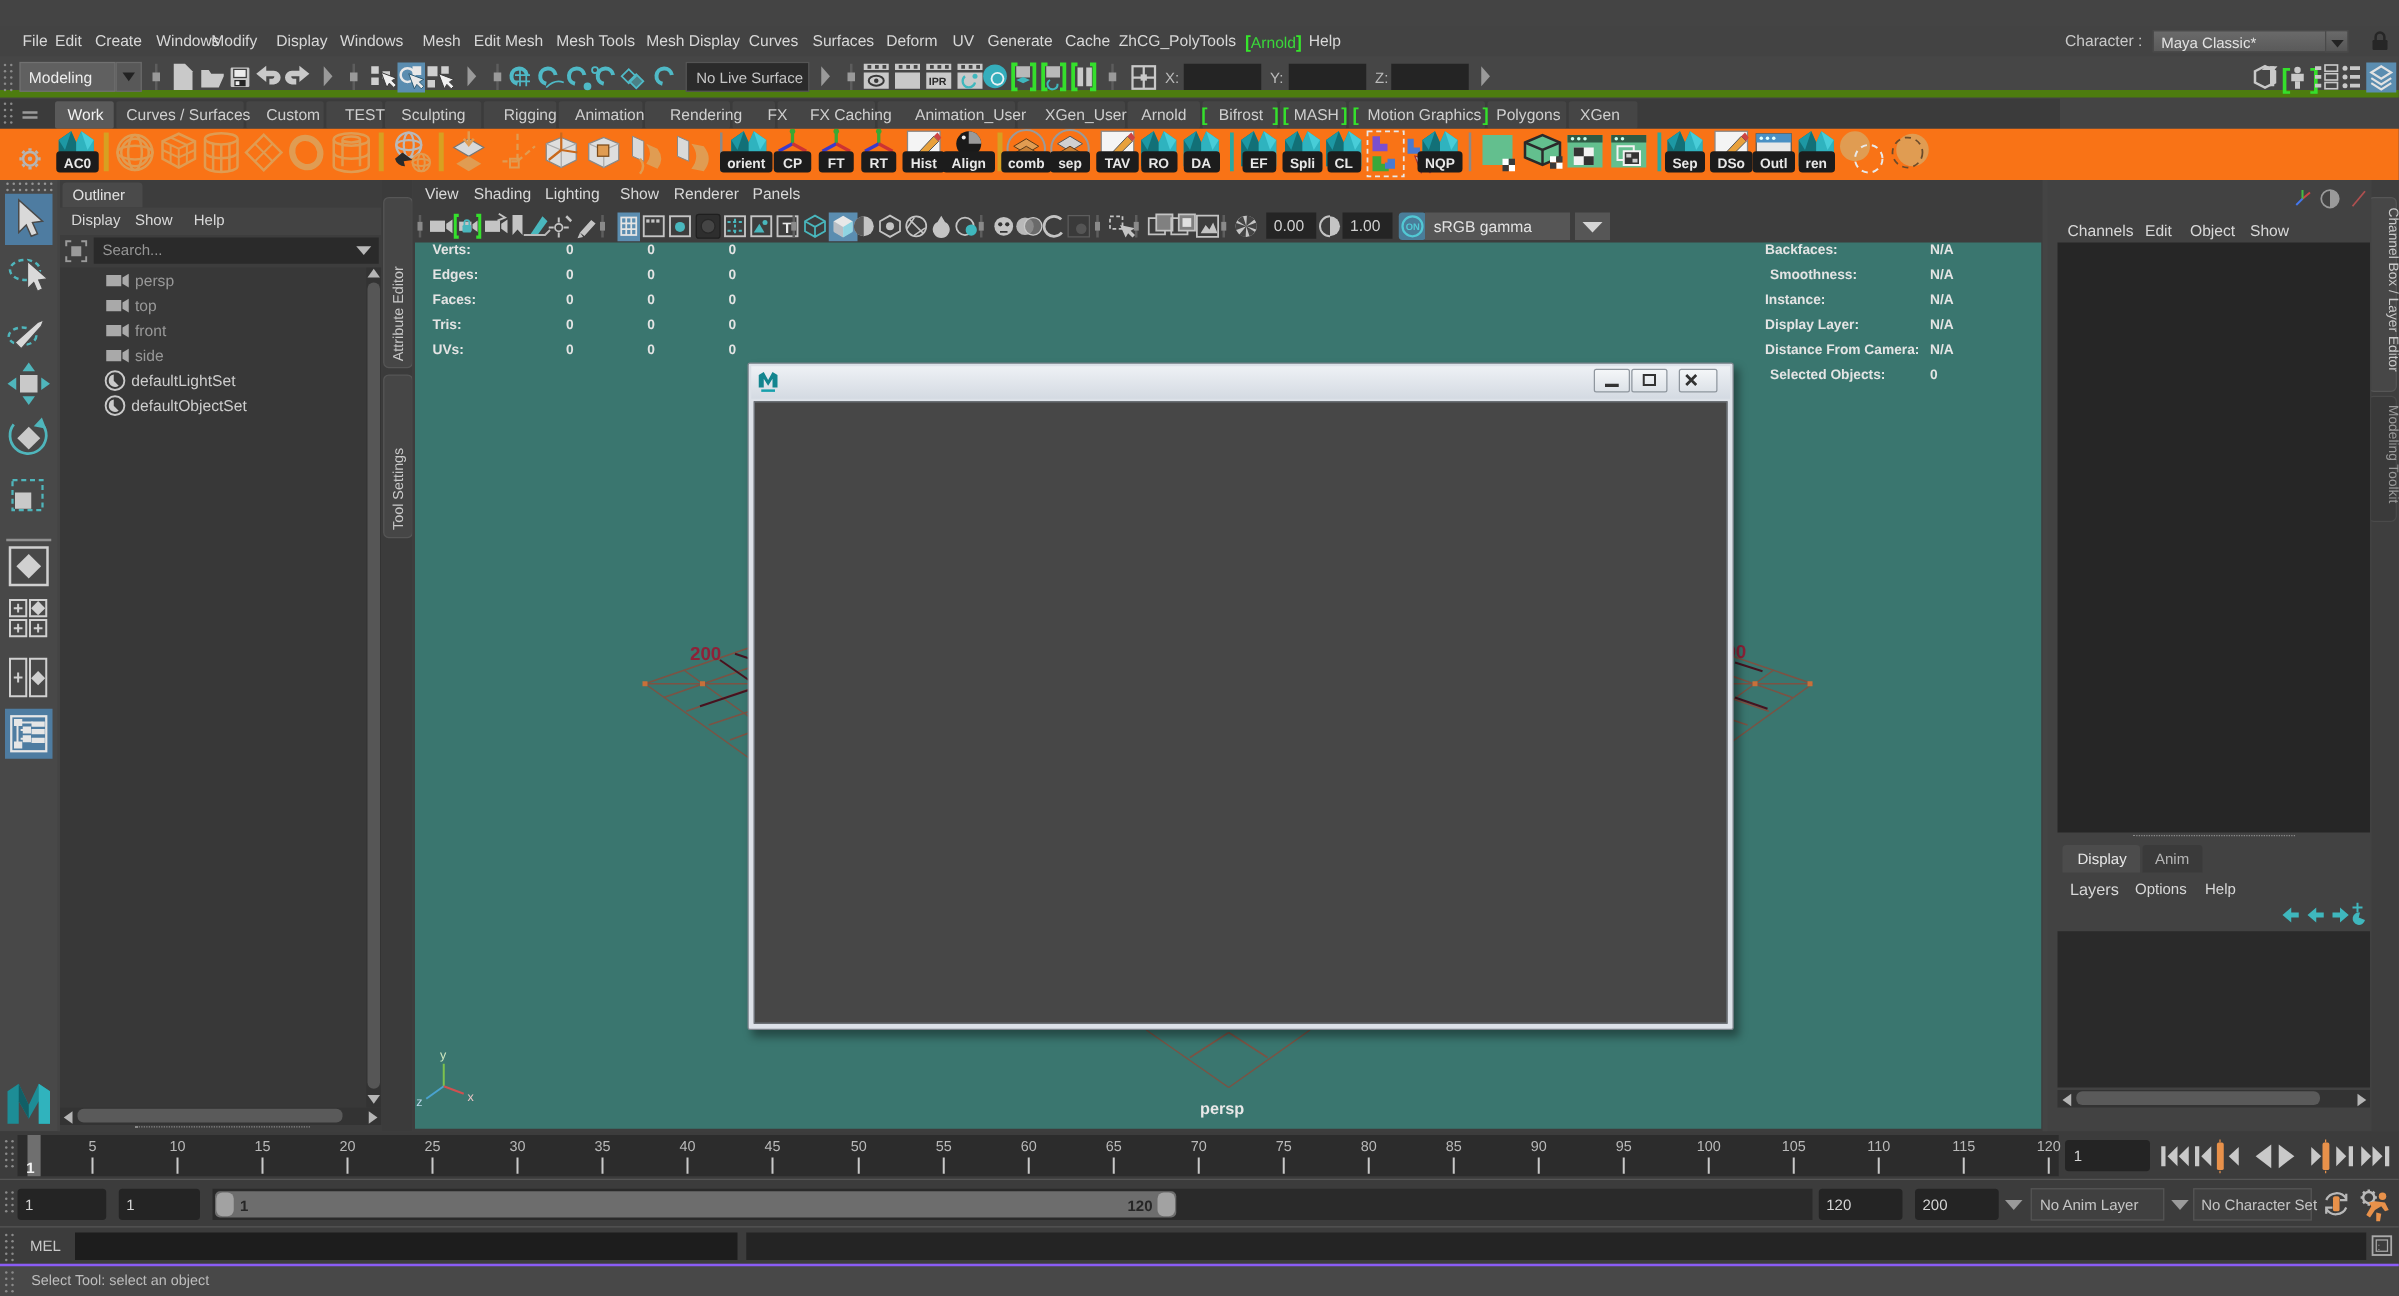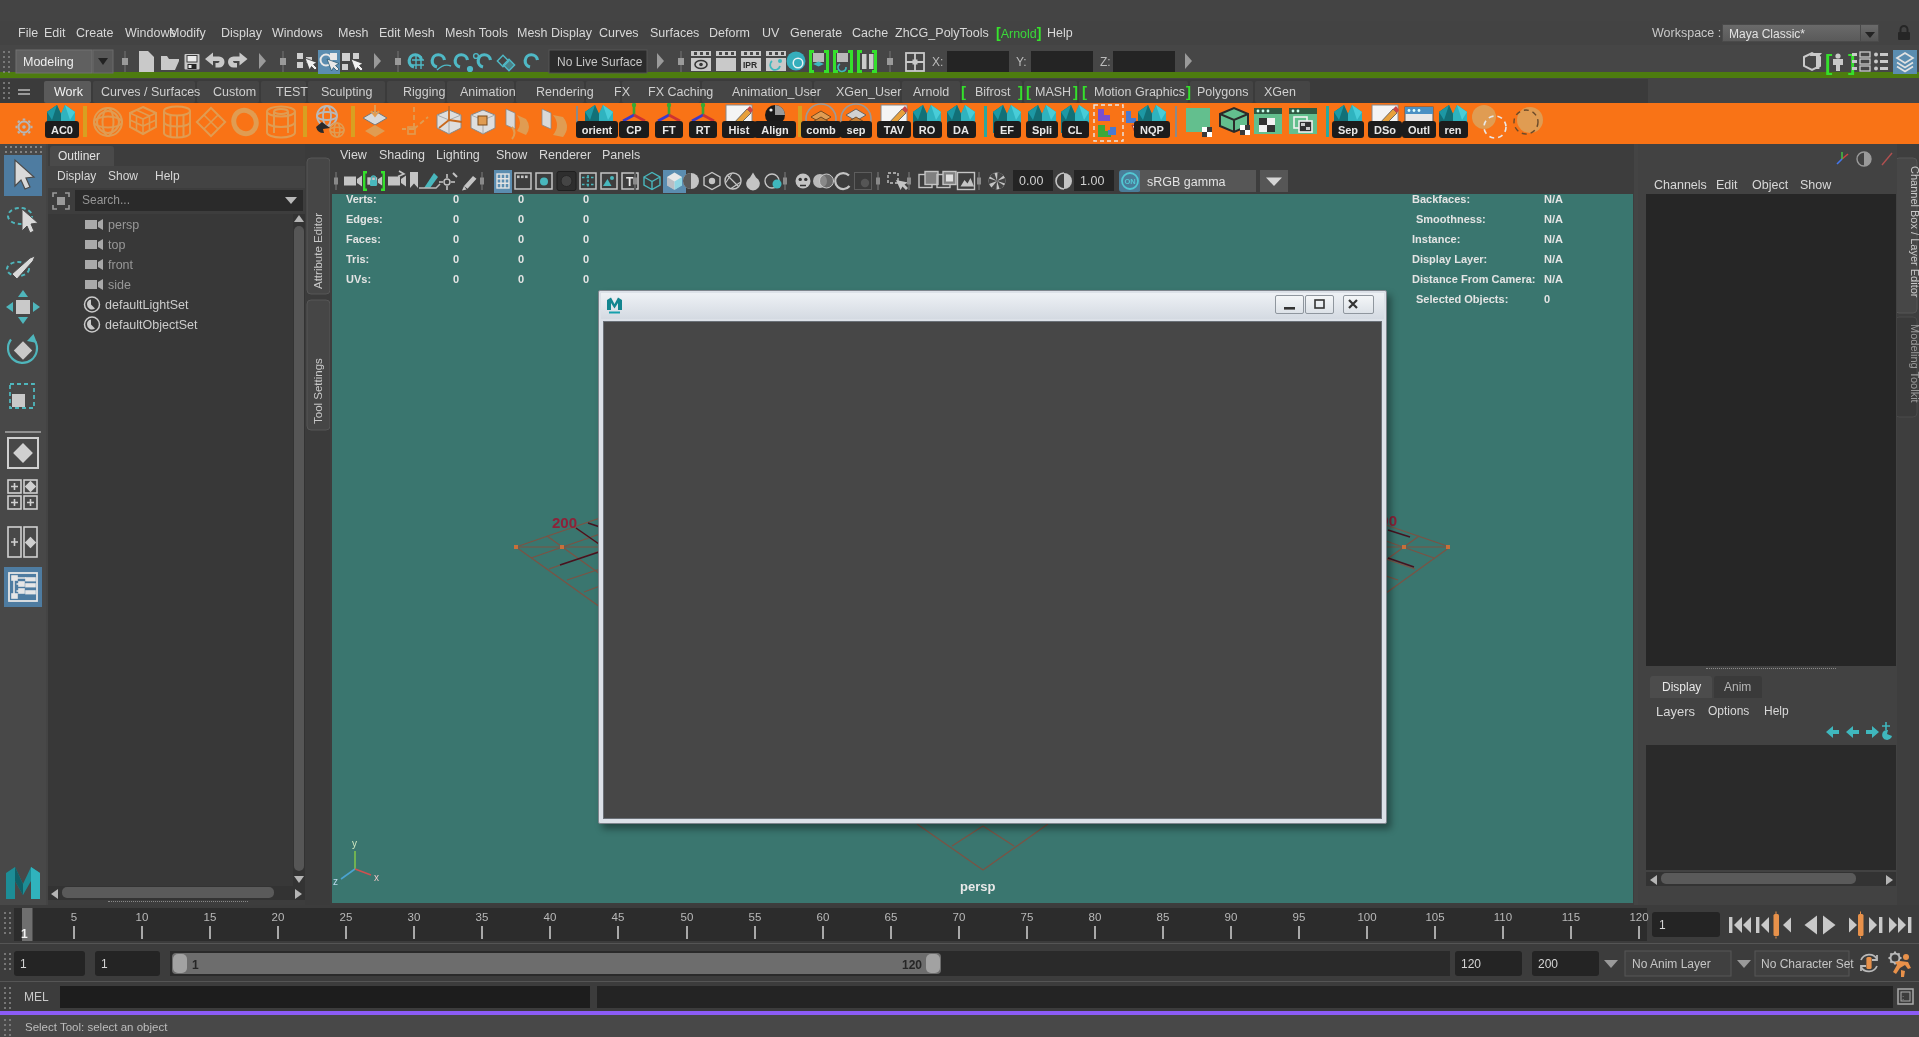--- a/index.html
+++ b/index.html
@@ -25,21 +25,21 @@
   <div class="menu abs" style="left:517px;top:5px">Mesh Display</div>
   <div class="menu abs" style="left:599px;top:5px">Curves</div>
   <div class="menu abs" style="left:650px;top:5px">Surfaces</div>
   <div class="menu abs" style="left:709px;top:5px">Deform</div>
   <div class="menu abs" style="left:762px;top:5px">UV</div>
   <div class="menu abs" style="left:790px;top:5px">Generate</div>
   <div class="menu abs" style="left:852px;top:5px">Cache</div>
   <div class="menu abs" style="left:895px;top:5px">ZhCG_PolyTools</div>
   <div class="menu abs" style="left:996px;top:4px;color:#36e52c;font-size:14px;font-weight:bold">[<span style="color:#3ad83a;font-size:12.5px;font-weight:normal">Arnold</span>]</div>
   <div class="menu abs" style="left:1047px;top:5px">Help</div>
-  <div class="menu abs" style="left:1652px;top:5px;color:#c9c9c9">Workspace :</div>
+  <div class="menu abs" style="left:1652px;top:5px;color:#c9c9c9">Character :</div>
   <div class="abs" style="left:1722px;top:3px;width:156px;height:18px;background:linear-gradient(#6a6a6a,#5a5a5a);border:1px solid #4a4a4a;color:#e2e2e2;font-size:12px;padding:2px 0 0 6px">Maya Classic*</div>
   <div class="abs" style="left:1860px;top:3px;width:19px;height:18px;background:linear-gradient(#6a6a6a,#555);border:1px solid #4a4a4a">
     <div class="abs" style="left:4px;top:7px;border-left:5px solid transparent;border-right:5px solid transparent;border-top:6px solid #232323"></div>
   </div>
   <svg class="abs" style="left:1895px;top:3px" width="18" height="18" viewBox="0 0 18 18">
     <rect x="3" y="8" width="12" height="8" rx="1" fill="#262626"></rect>
     <path d="M5.5 8 V5.5 a3.5 3.5 0 0 1 7 0 V8" fill="none" stroke="#262626" stroke-width="2"></path>
   </svg>
 </div>
 
@@ -1178,21 +1178,21 @@
   <div class="abs" style="left:24px;top:8px;font-size:12px;color:#c9c9c9">MEL</div>
   <div class="abs" style="left:60px;top:4px;width:530px;height:22px;background:#1d1d1d"></div>
   <div class="abs" style="left:597px;top:4px;width:1296px;height:22px;background:#242424"></div>
   <svg class="abs" style="left:1897px;top:6px" width="17" height="17" viewBox="0 0 17 17">
         <rect x="1" y="1" width="15" height="15" fill="none" stroke="#aaa" stroke-width="1.5"></rect>
         <rect x="4" y="4" width="9" height="9" fill="none" stroke="#aaa" stroke-width="1"></rect>
         <text x="5" y="12" font-size="8" fill="#aaa">:</text>
       </svg>
 </div>
 
-<div class="abs" style="left:0;top:1011px;width:1919px;height:26px;background:#484848;border-top:4px solid #8b5cf6">
+<div class="abs" style="left:0;top:1011px;width:1919px;height:26px;background:#484848;border-top:2px solid #8b5cf6">
   <svg class="abs" style="left:0;top:0" width="14" height="26" viewBox="0 0 14 26">
         <g fill="#8a8a8a">
           <circle cx="5" cy="5" r="1"></circle>
           <circle cx="10" cy="5" r="1"></circle>
           <circle cx="5" cy="10" r="1"></circle>
           <circle cx="10" cy="10" r="1"></circle>
           <circle cx="5" cy="15" r="1"></circle>
           <circle cx="10" cy="15" r="1"></circle>
           <circle cx="5" cy="20" r="1"></circle>
           <circle cx="10" cy="20" r="1"></circle>

